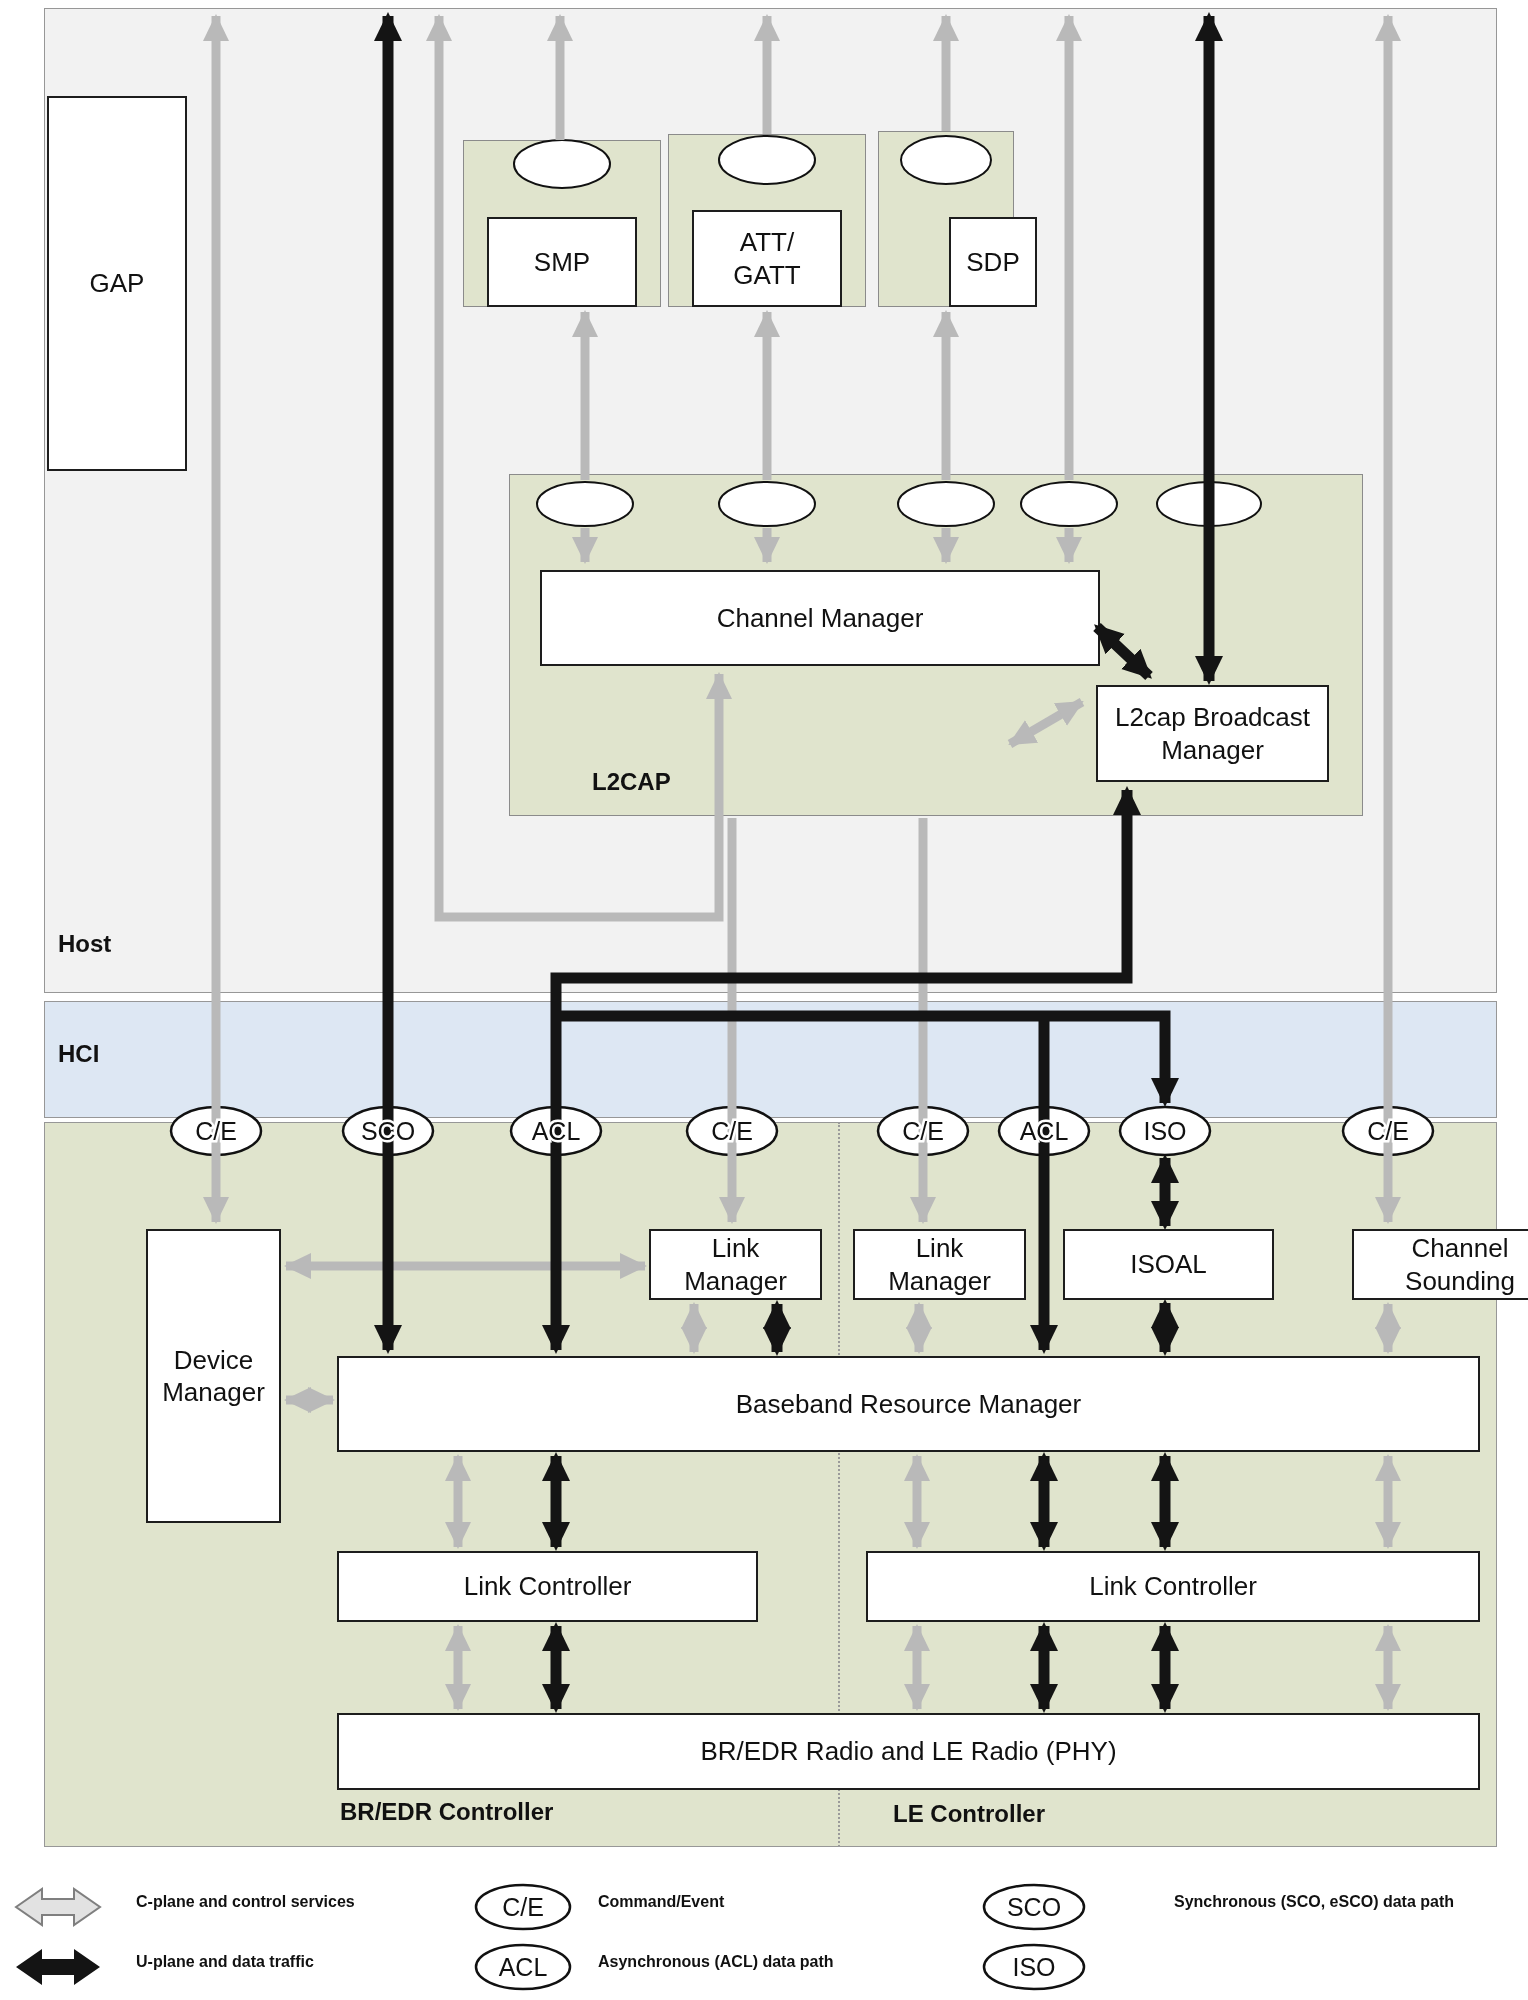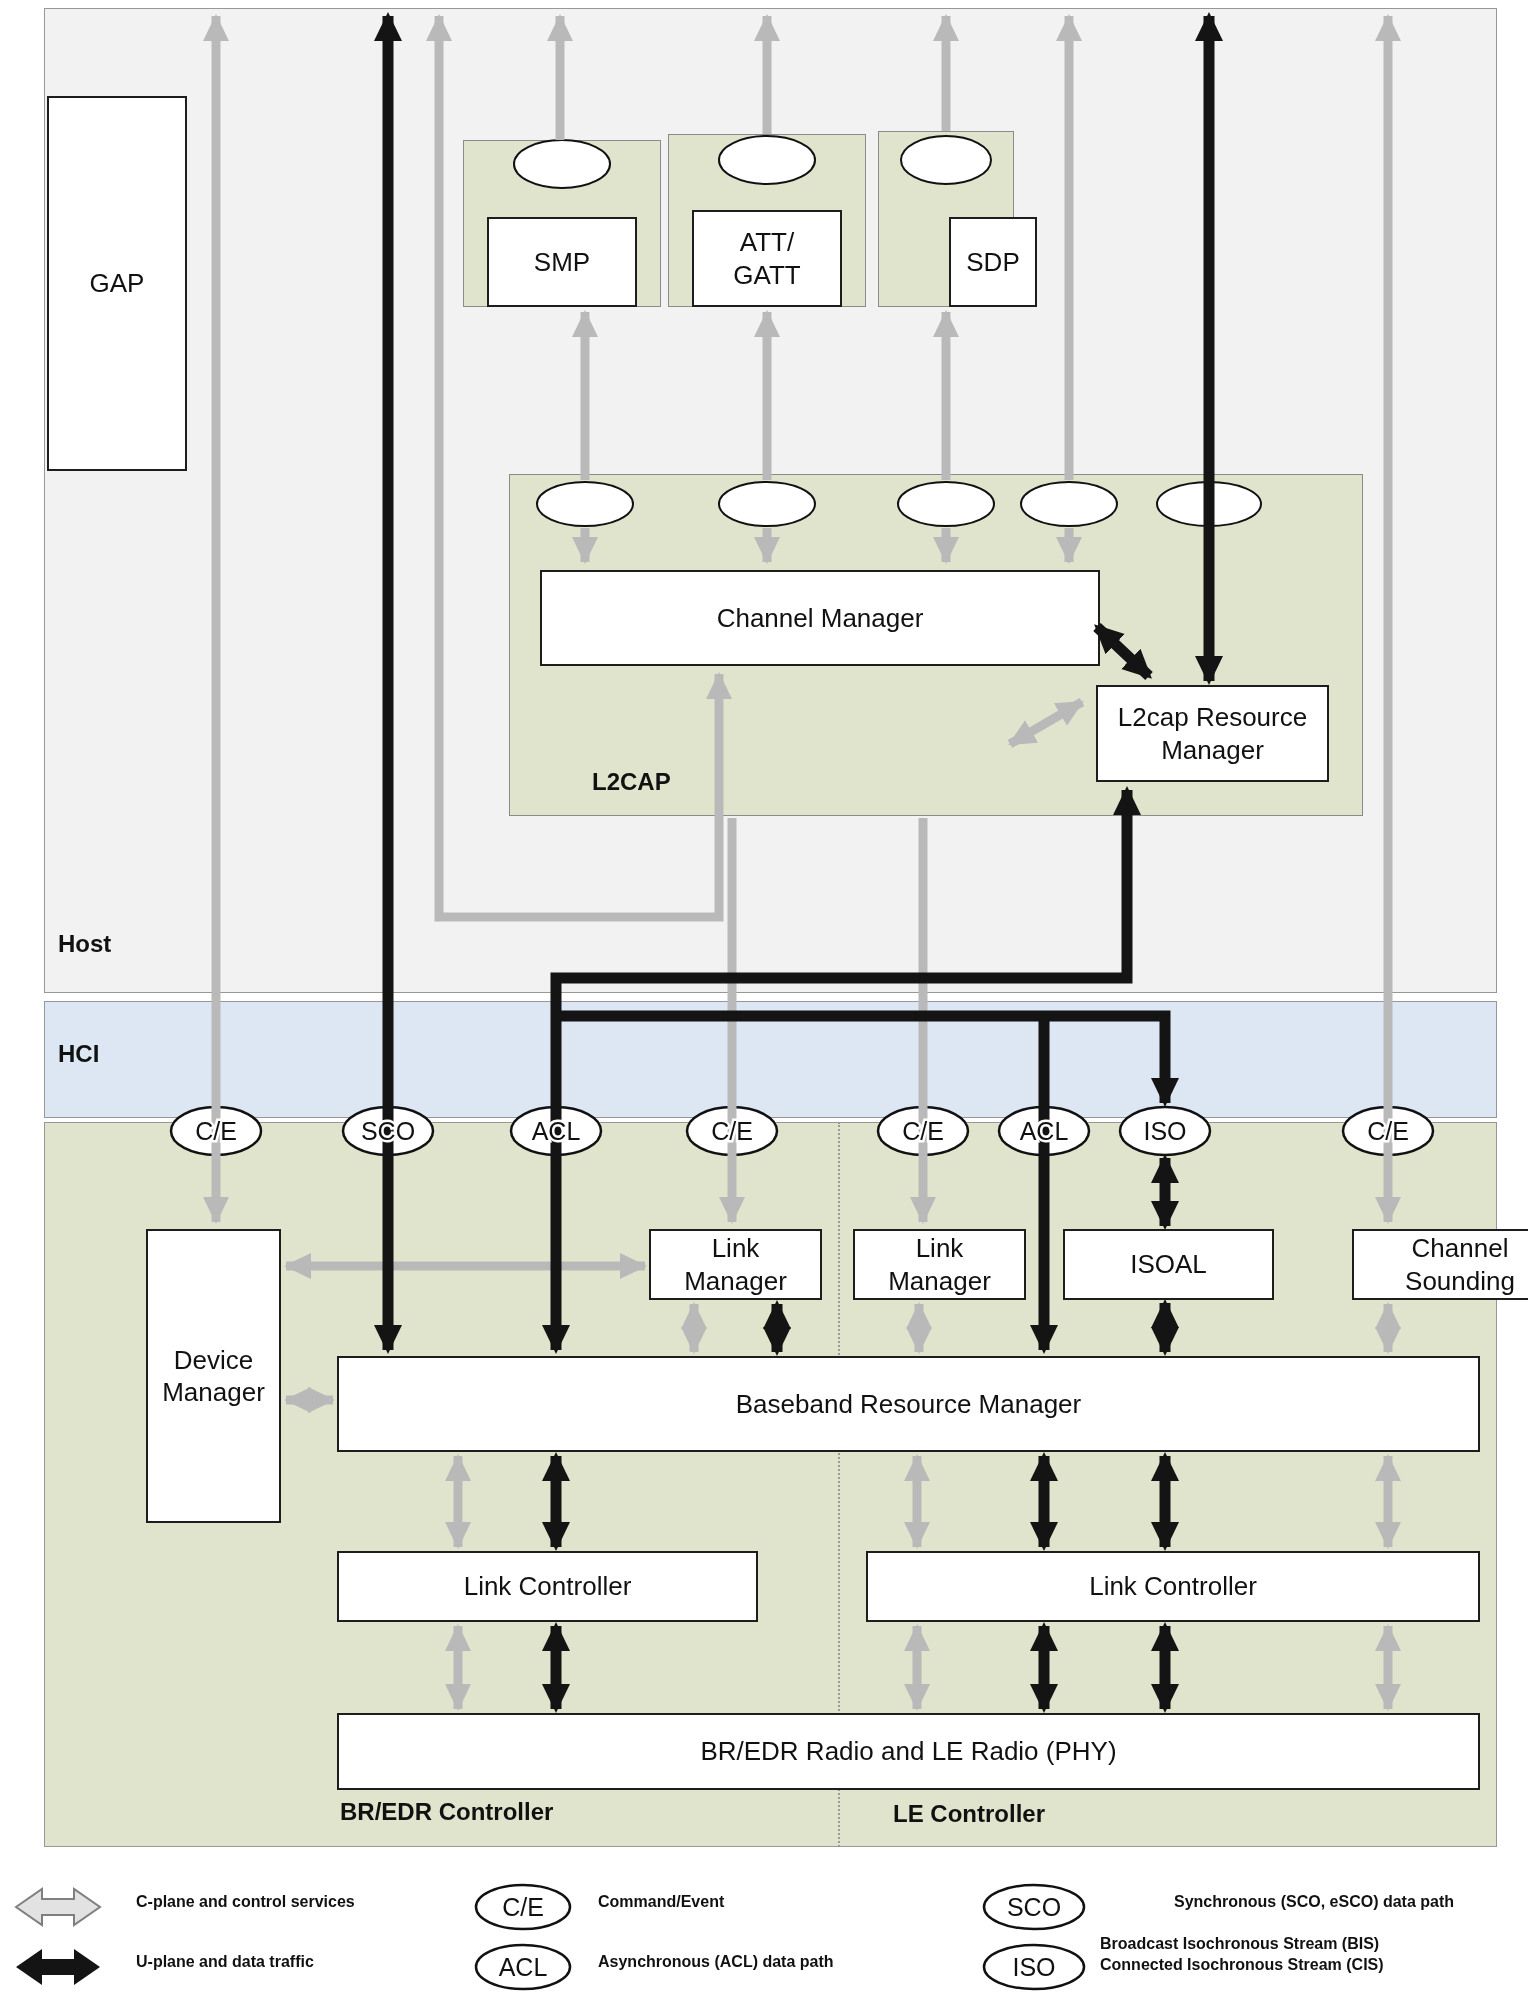--- a/index.html
+++ b/index.html
@@ -38,21 +38,21 @@
   <div class="abs gbox" style="left:668px;top:134px;width:198px;height:173px"></div>
   <div class="abs gbox" style="left:878px;top:131px;width:136px;height:176px"></div>
   <div class="abs gbox" style="left:509px;top:474px;width:854px;height:342px"></div>
 
   <div class="abs wbox" style="left:47px;top:96px;width:140px;height:375px">GAP</div>
   <div class="abs wbox" style="left:487px;top:217px;width:150px;height:90px">SMP</div>
   <div class="abs wbox" style="left:692px;top:210px;width:150px;height:97px">ATT/
 GATT</div>
   <div class="abs wbox" style="left:949px;top:217px;width:88px;height:90px">SDP</div>
   <div class="abs wbox" style="left:540px;top:570px;width:560px;height:96px">Channel Manager</div>
-  <div class="abs wbox" style="left:1096px;top:685px;width:233px;height:97px">L2cap Resource
+  <div class="abs wbox" style="left:1096px;top:685px;width:233px;height:97px">L2cap Broadcast
 Manager</div>
 
   <div class="abs seclabel" style="left:592px;top:768px">L2CAP</div>
   <div class="abs seclabel" style="left:58px;top:930px">Host</div>
   <div class="abs seclabel" style="left:58px;top:1040px">HCI</div>
   <div class="abs seclabel" style="left:340px;top:1798px">BR/EDR Controller</div>
   <div class="abs seclabel" style="left:893px;top:1800px">LE Controller</div>
 
   <div class="abs wbox" style="left:146px;top:1229px;width:135px;height:294px">Device
 Manager</div>
@@ -66,22 +66,20 @@
   <div class="abs wbox" style="left:337px;top:1356px;width:1143px;height:96px">Baseband Resource Manager</div>
   <div class="abs wbox" style="left:337px;top:1551px;width:421px;height:71px">Link Controller</div>
   <div class="abs wbox" style="left:866px;top:1551px;width:614px;height:71px">Link Controller</div>
   <div class="abs wbox" style="left:337px;top:1713px;width:1143px;height:77px">BR/EDR Radio and LE Radio (PHY)</div>
 
   <div class="abs legdesc" style="left:136px;top:1892px">C-plane and control services</div>
   <div class="abs legdesc" style="left:136px;top:1952px">U-plane and data traffic</div>
   <div class="abs legdesc" style="left:598px;top:1892px">Command/Event</div>
   <div class="abs legdesc" style="left:598px;top:1952px">Asynchronous (ACL) data path</div>
   <div class="abs legdesc" style="left:1174px;top:1892px">Synchronous (SCO, eSCO) data path</div>
-  <div class="abs legdesc" style="left:1100px;top:1934px">Broadcast Isochronous Stream (BIS)
-Connected Isochronous Stream (CIS)</div>
 
   <svg class="overlay" width="1528" height="2000" viewBox="0 0 1528 2000">
     <defs>
       <marker id="mg" markerUnits="userSpaceOnUse" markerWidth="32" markerHeight="32" refX="25" refY="14" orient="auto-start-reverse">
         <path d="M0,1 L27,14 L0,27 Z" fill="#b9b9b9"></path>
       </marker>
       <marker id="mb" markerUnits="userSpaceOnUse" markerWidth="32" markerHeight="32" refX="25" refY="14" orient="auto-start-reverse">
         <path d="M0,0 L29,14 L0,28 Z" fill="#141414"></path>
       </marker>
     </defs>

